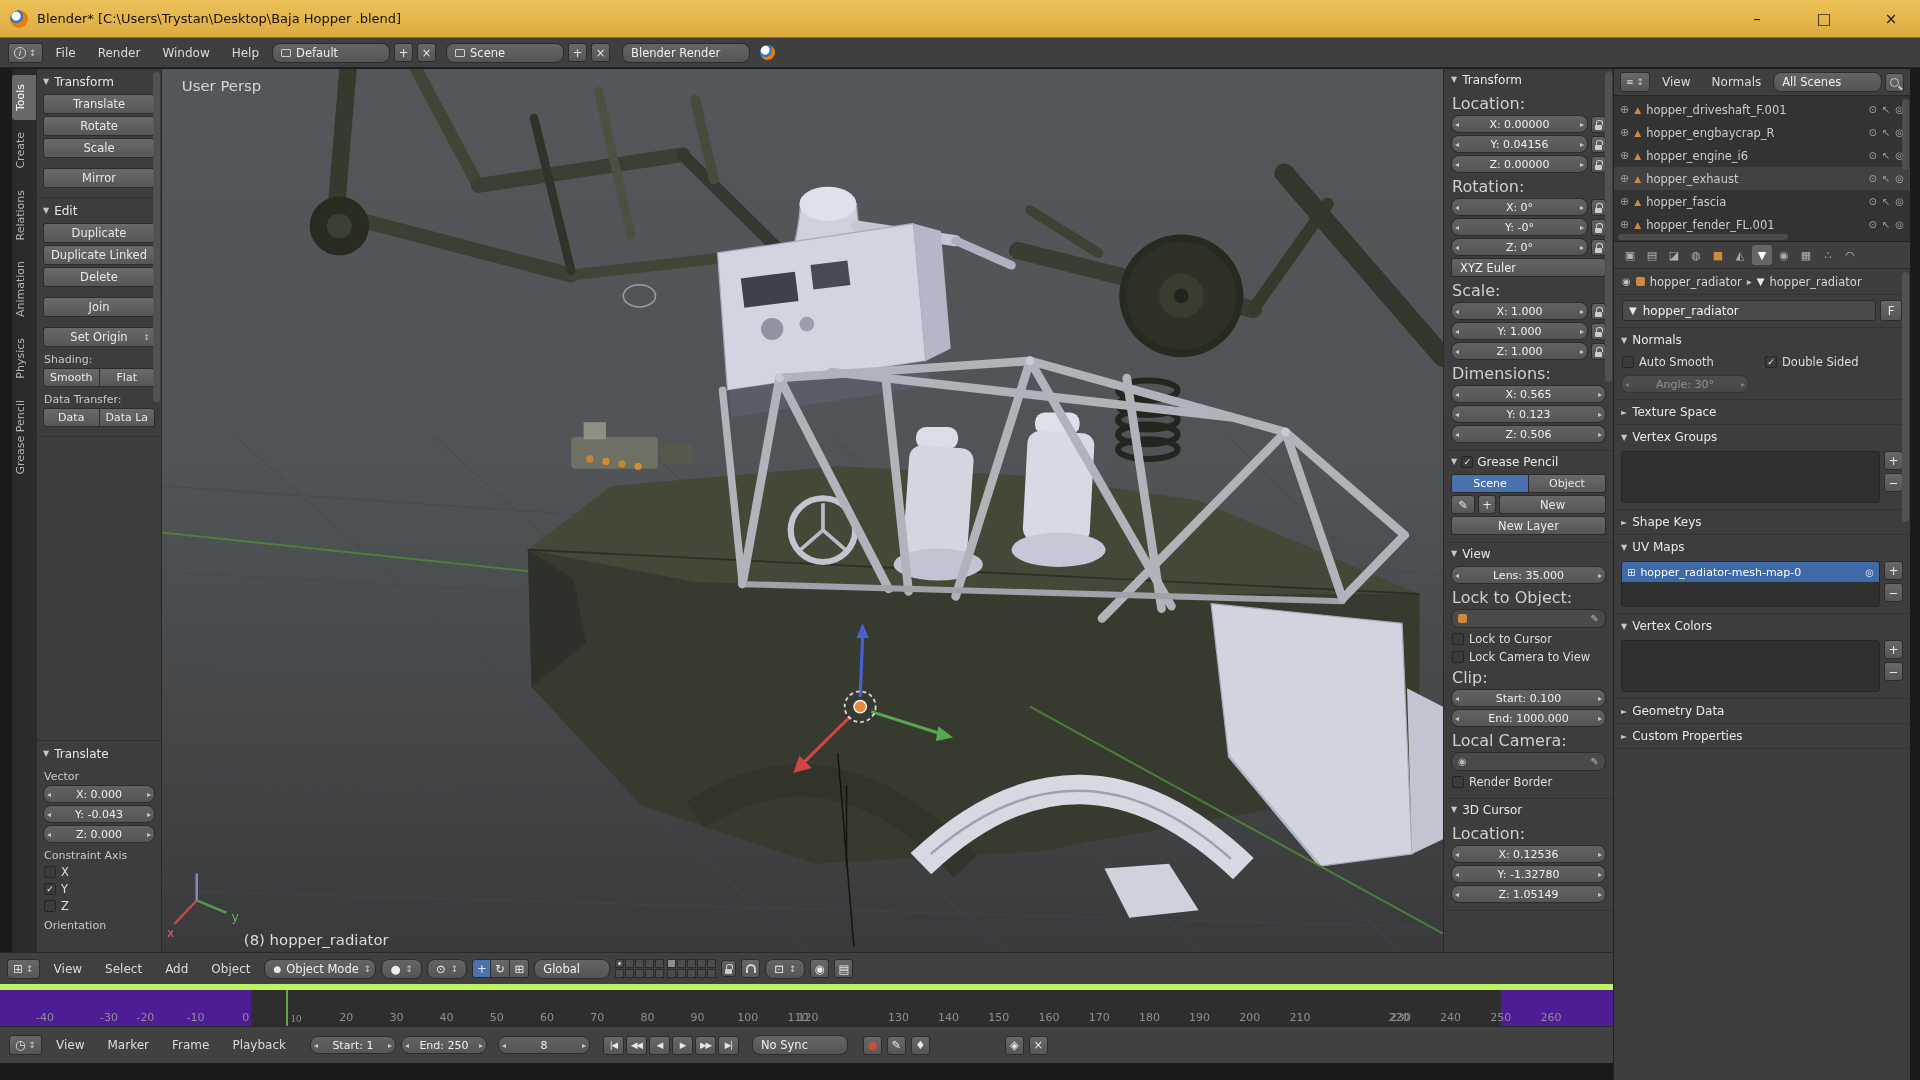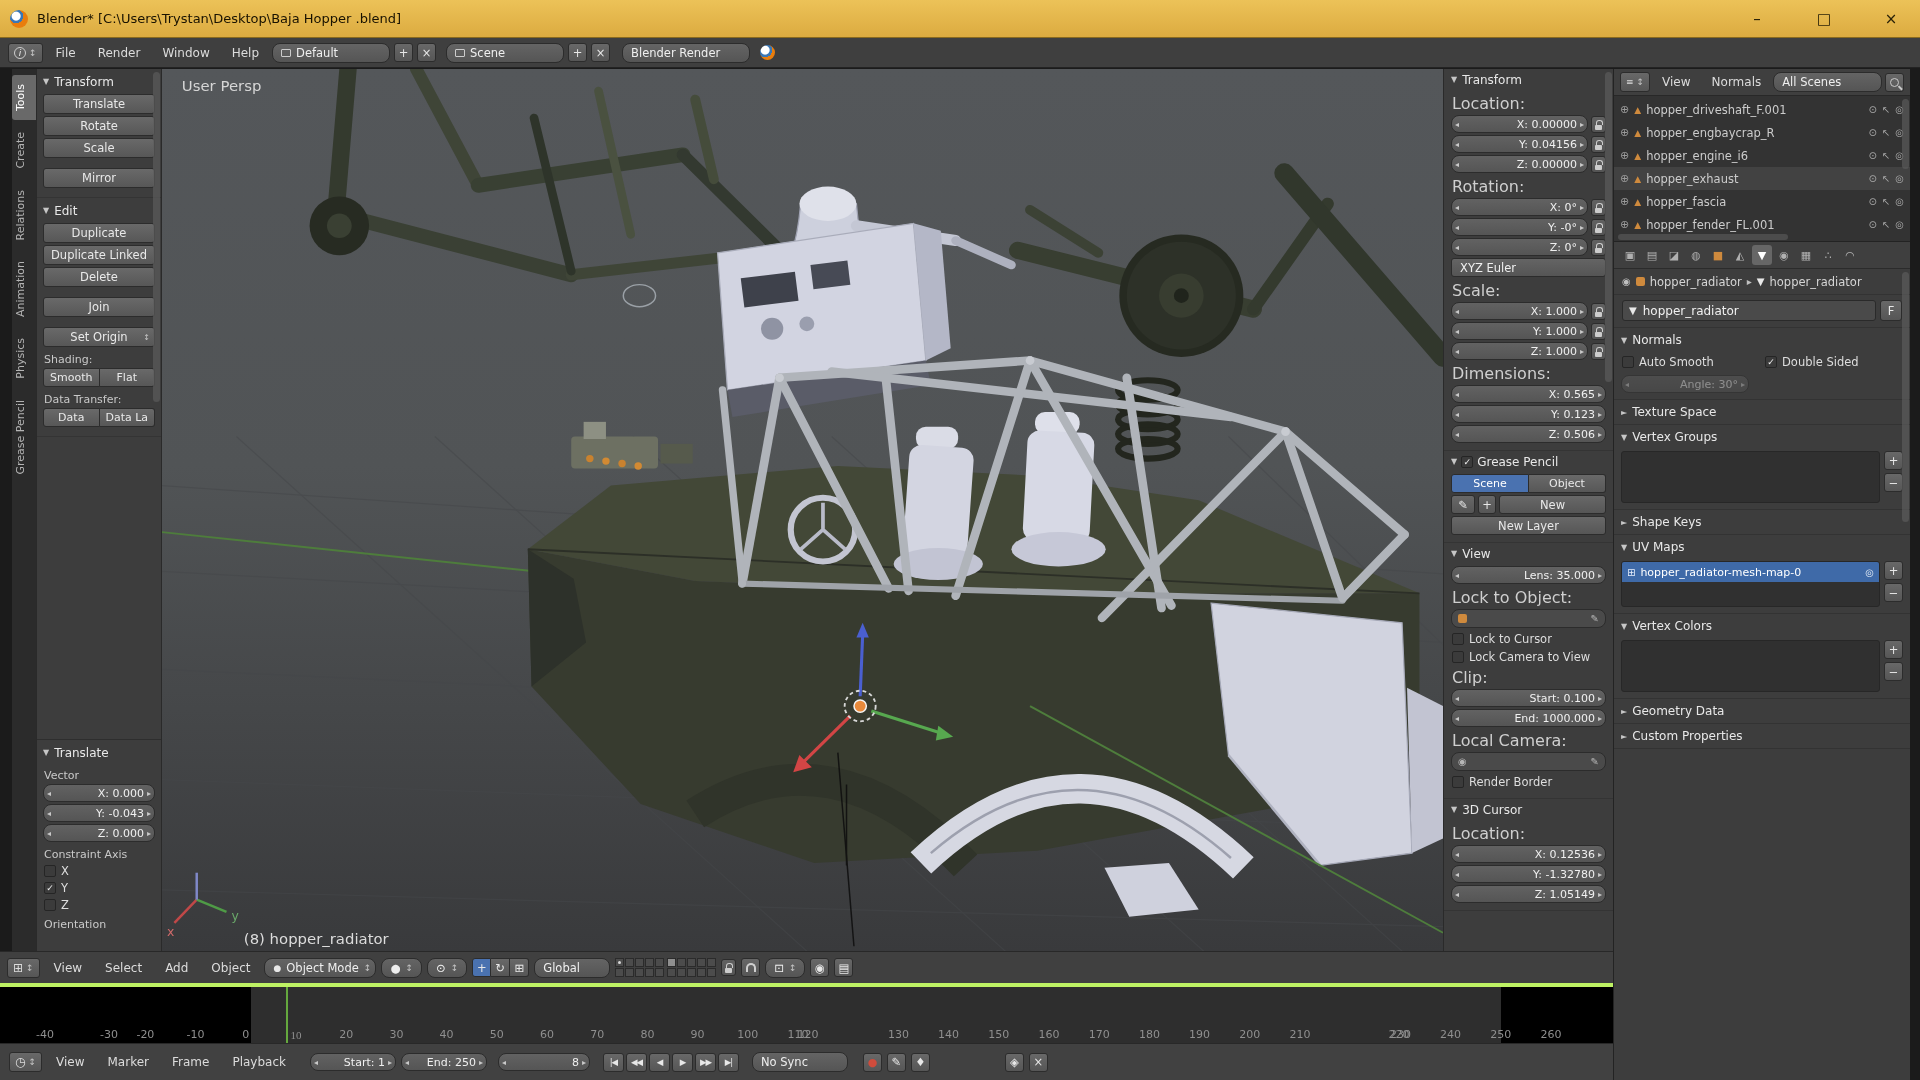--- a/index.html
+++ b/index.html
@@ -42,21 +42,21 @@
 .ts-label{font-size:11px;color:#c9c9c9;margin:6px 1px 2px}
 .seg{display:flex;margin:2px 0}
 .seg .sg{flex:1;height:19px;display:flex;align-items:center;justify-content:center;background:linear-gradient(#696969,#575757);border:1px solid #2c2c2c;font-size:11px;color:#e9e9e9}
 .seg .sg:first-child{border-radius:3px 0 0 3px}
 .seg .sg:last-child{border-radius:0 3px 3px 0;border-left:none}
 .vscroll{position:absolute;width:7px;border-radius:4px;background:#5d5d5d;opacity:.65}
 .op-panel{position:absolute;left:0;right:0;bottom:0;height:212px;background:#3d3d3d;border-top:1px solid #2e2e2e;padding:2px 6px}
 .field{background:linear-gradient(#626262,#555);border:1px solid #2c2c2c;border-radius:8px;height:18px;display:flex;align-items:center;font-size:11px;color:#f0f0f0}
 .field::before{content:"◂";font-size:8px;color:#c9c9c9;padding:0 3px}
 .field::after{content:"▸";font-size:8px;color:#c9c9c9;padding:0 3px}
-.field .val{flex:1;text-align:right;white-space:nowrap;overflow:hidden}
+.field .val{flex:1;text-align:center;white-space:nowrap;overflow:hidden}
 .chk{width:12px;height:12px;background:#3b3b3b;border:1px solid #252525;border-radius:2px;display:inline-flex;align-items:center;justify-content:center;font-size:9px;color:#f2f2f2;flex:0 0 auto}
 .chk-row{display:flex;align-items:center;gap:5px;margin:3px 1px;font-size:11.5px;color:#dedede}
 
 .viewport{flex:1;position:relative;overflow:hidden;background:#46484a}
 .viewport svg{position:absolute;inset:0;width:100%;height:100%}
 
 .npanel{width:170px;background:#3d3d3d;border-left:1px solid #2a2a2a;position:relative;overflow:hidden;font-size:11px}
 .np-sec{border-bottom:1px solid #343434;padding:0 0 5px}
 .np-label{font-size:16px;color:#cfcfcf;margin:4px 8px 1px}
 .np-row{display:flex;align-items:center;gap:3px;margin:2px 7px}
@@ -76,21 +76,21 @@
 .lcell{background:#4c4c4c;border:1px solid #2b2b2b;position:relative}
 .lcell.active{background:#8f8f8f}
 .lcell.dot::after{content:"";position:absolute;inset:2px;border-radius:50%;background:#d8d8d8}
 .magnet{width:10px;height:9px;border:2px solid #cfcfcf;border-bottom:none;border-radius:6px 6px 0 0}
 .mgroup{display:flex}
 .mgroup .sq{border-radius:0;border-left-width:0}
 .mgroup .sq:first-child{border-radius:3px 0 0 3px;border-left-width:1px}
 .mgroup .sq:last-child{border-radius:0 3px 3px 0}
 .sq.on{background:#4a72b0}
 
-.tl-track{height:60px;background:#000000;position:relative;border-top:4px solid #bef264;overflow:hidden}
+.tl-track{height:42px;background:#4c1d95;position:relative;border-top:6px solid #bef264;overflow:hidden}
 .tl-range{position:absolute;top:0;bottom:0;background:#2e2e2e}
 .playhead{position:absolute;top:0;bottom:0;width:2px;background:#65a83e}
 .ruler-num{position:absolute;bottom:2px;transform:translateX(-50%);font-size:11px;color:#8f8f8f}
 .tl-header{height:37px;background:#414141;border-top:1px solid #282828;display:flex;align-items:center;gap:5px;padding:0 9px}
 .tbtn{width:21px;height:19px;font-size:8.5px;letter-spacing:-1px}
 .rec{color:#d04c3c;font-size:11px}
 
 .right-col{width:297px;display:flex;flex-direction:column;background:#3d3d3d;border-left:1px solid #232323}
 .outliner{height:172px;background:#333;display:flex;flex-direction:column;position:relative}
 .ol-header{height:27px;background:#3f3f3f;border-bottom:1px solid #282828;display:flex;align-items:center;gap:3px;padding:0 6px}

